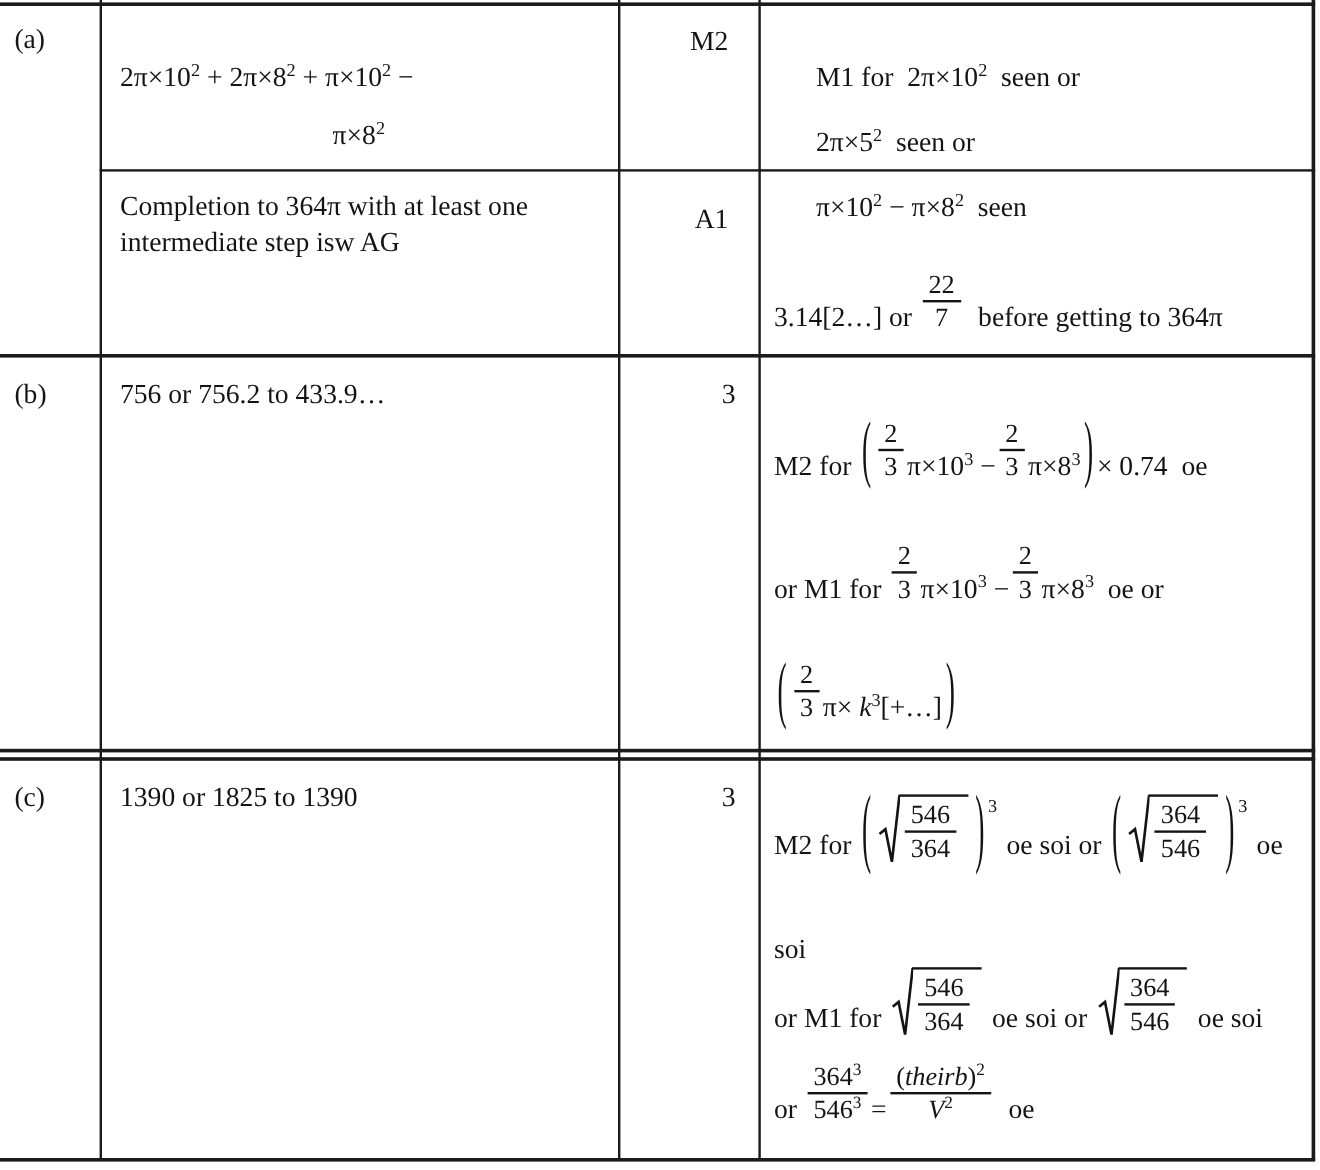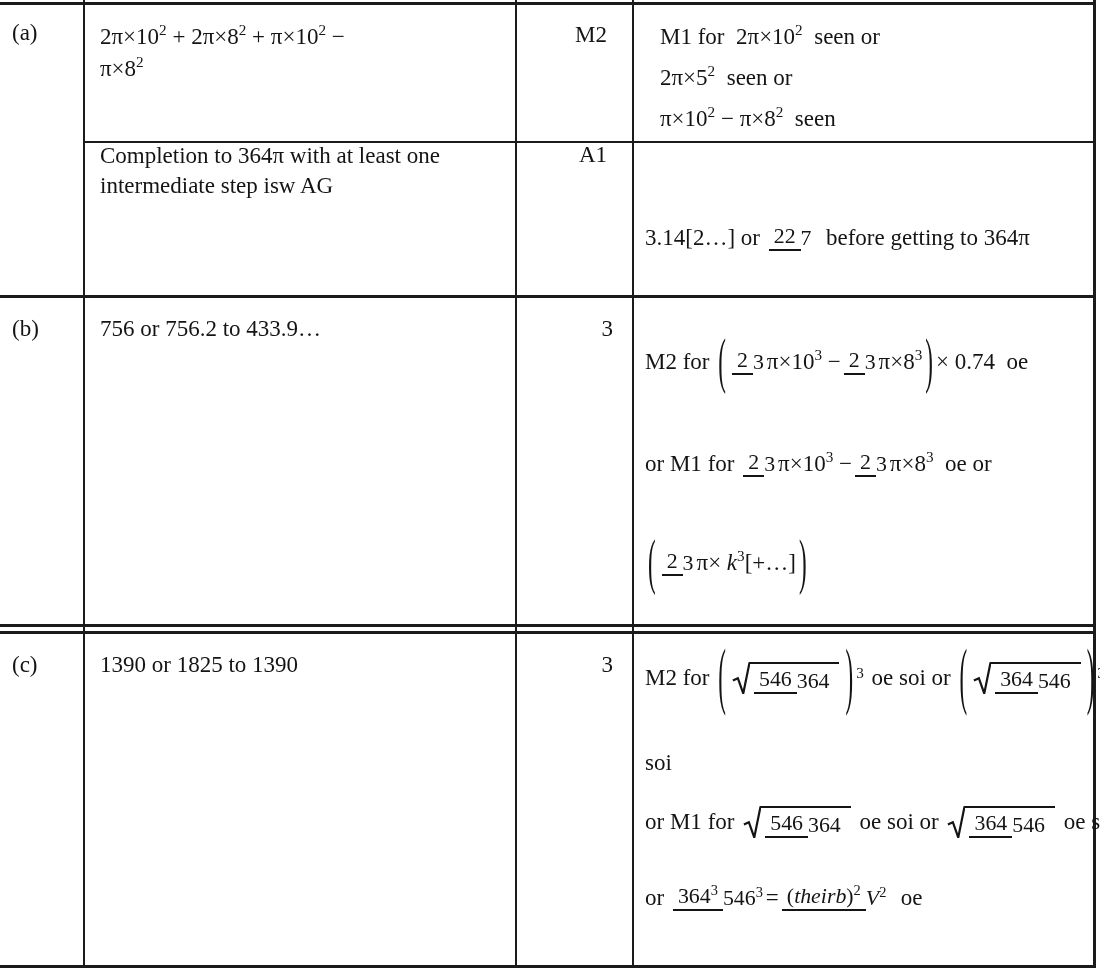--- a/index.html
+++ b/index.html
@@ -4,23 +4,23 @@
 <style>
   html,body{margin:0;padding:0;background:#fff;}
   .page{position:relative;width:1100px;height:975px;background:#fff;overflow:hidden;
         font-family:"Liberation Serif","DejaVu Serif",serif;font-size:23px;color:#141414;}
   .hl,.vl{position:absolute;background:#1b1b1b;}
   .cell{position:absolute;}
   .bold{font-weight:normal;}
   .ital{font-style:italic;}
   .mline{display:flex;align-items:center;}
   .vstack{display:flex;flex-direction:column;}
-  .run{white-space:pre;}
+  .run{white-space:pre;margin-top:28px;}
   .run sup{font-size:0.66em;line-height:0;}
-  .frac{display:inline-flex;align-items:center;line-height:1.12;
+  .frac{display:inline-flex;flex-direction:column;align-items:center;line-height:1.12;
         font-size:0.95em;margin:0 3px;text-align:center;}
   .frac .num{border-bottom:2px solid #141414;padding:0 5px 1px;}
   .frac .den{padding-top:1px;}
   .sqrt{display:inline-flex;position:relative;padding-left:17px;margin:0 3px;}
   .sqrt>svg{position:absolute;left:0;top:0;width:18px;height:100%;}
   .radbody{border-top:2px solid #141414;padding:3px 7px 0 2px;display:inline-flex;align-items:center;}
   .bigp{display:inline-block;transform:scaleY(var(--sy,2.4));transform-origin:center;margin:0 3px;}
   .hsup{align-self:flex-start;font-size:0.66em;margin:2px 2px 0 0;}
   .right{text-align:right;}
 </style>
@@ -37,37 +37,37 @@
   <div class="hl" style="left:83px;top:141px;width:1013px;height:2px"></div>
   <div class="hl" style="left:0;top:295px;width:1096px;height:3px"></div>
   <div class="hl" style="left:0;top:624px;width:1096px;height:3px"></div>
   <div class="hl" style="left:0;top:631px;width:1096px;height:3px"></div>
   <div class="hl" style="left:0;top:965px;width:1096px;height:3px"></div>
 
   <div class="cell" style="left:12px;top:20px">(a)</div>
   <div class="cell mline" style="left:100px;top:24px">
       <span class="run"><span>2π×10</span><sup>2</sup><span> + 2π×8</span><sup>2</sup><span> + π×10</span><sup>2</sup><span> −</span></span>
     </div>
-  <div class="cell mline" style="left:100px;top:56px;width:398px;justify-content:flex-start;padding-right:20px">
+  <div class="cell mline" style="left:100px;top:72px;width:398px;justify-content:center;padding-right:20px">
       <span class="run"><span>π×8</span><sup>2</sup></span>
     </div>
   <div class="cell bold right" style="left:515px;top:22px;width:92px">M2</div>
-  <div class="cell vstack" style="left:660px;top:24px;gap:15px">
+  <div class="cell vstack" style="left:680px;top:24px;gap:0">
     <div class="mline">
         <span class="run"><span class="bold">M1</span><span> for  2π×10</span><sup>2</sup><span>  seen or</span></span>
       </div>
     <div class="mline">
         <span class="run"><span>2π×5</span><sup>2</sup><span>  seen or</span></span>
       </div>
     <div class="mline">
         <span class="run"><span>π×10</span><sup>2</sup><span> − π×8</span><sup>2</sup><span>  seen</span></span>
       </div>
   </div>
-  <div class="cell" style="left:100px;top:141px;width:392px;line-height:1.32">Completion to 364π with at least one intermediate step isw AG</div>
-  <div class="cell bold right" style="left:515px;top:142px;width:92px">A1</div>
+  <div class="cell" style="left:100px;top:157px;width:392px;line-height:1.32">Completion to 364π with at least one intermediate step isw AG</div>
+  <div class="cell bold right" style="left:515px;top:170px;width:92px">A1</div>
   <div class="cell mline" style="left:645px;top:224px">
       <span class="run"><span>3.14[2…] or </span></span>
       <span class="frac">
         <span class="num"><span class="run"><span>22</span></span></span>
         <span class="den"><span class="run"><span>7</span></span></span>
       </span>
       <span class="run"><span>  before getting to 364π</span></span>
     </div>
 
   <div class="cell" style="left:12px;top:316px">(b)</div>

